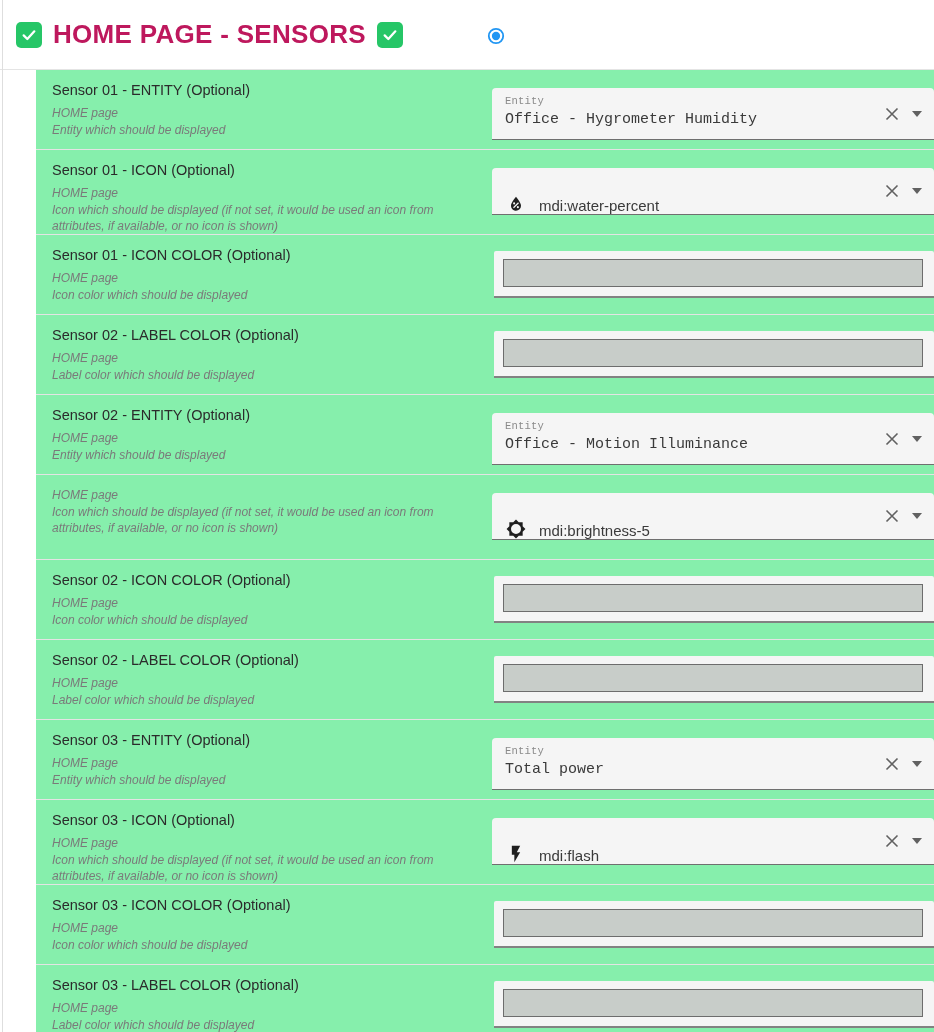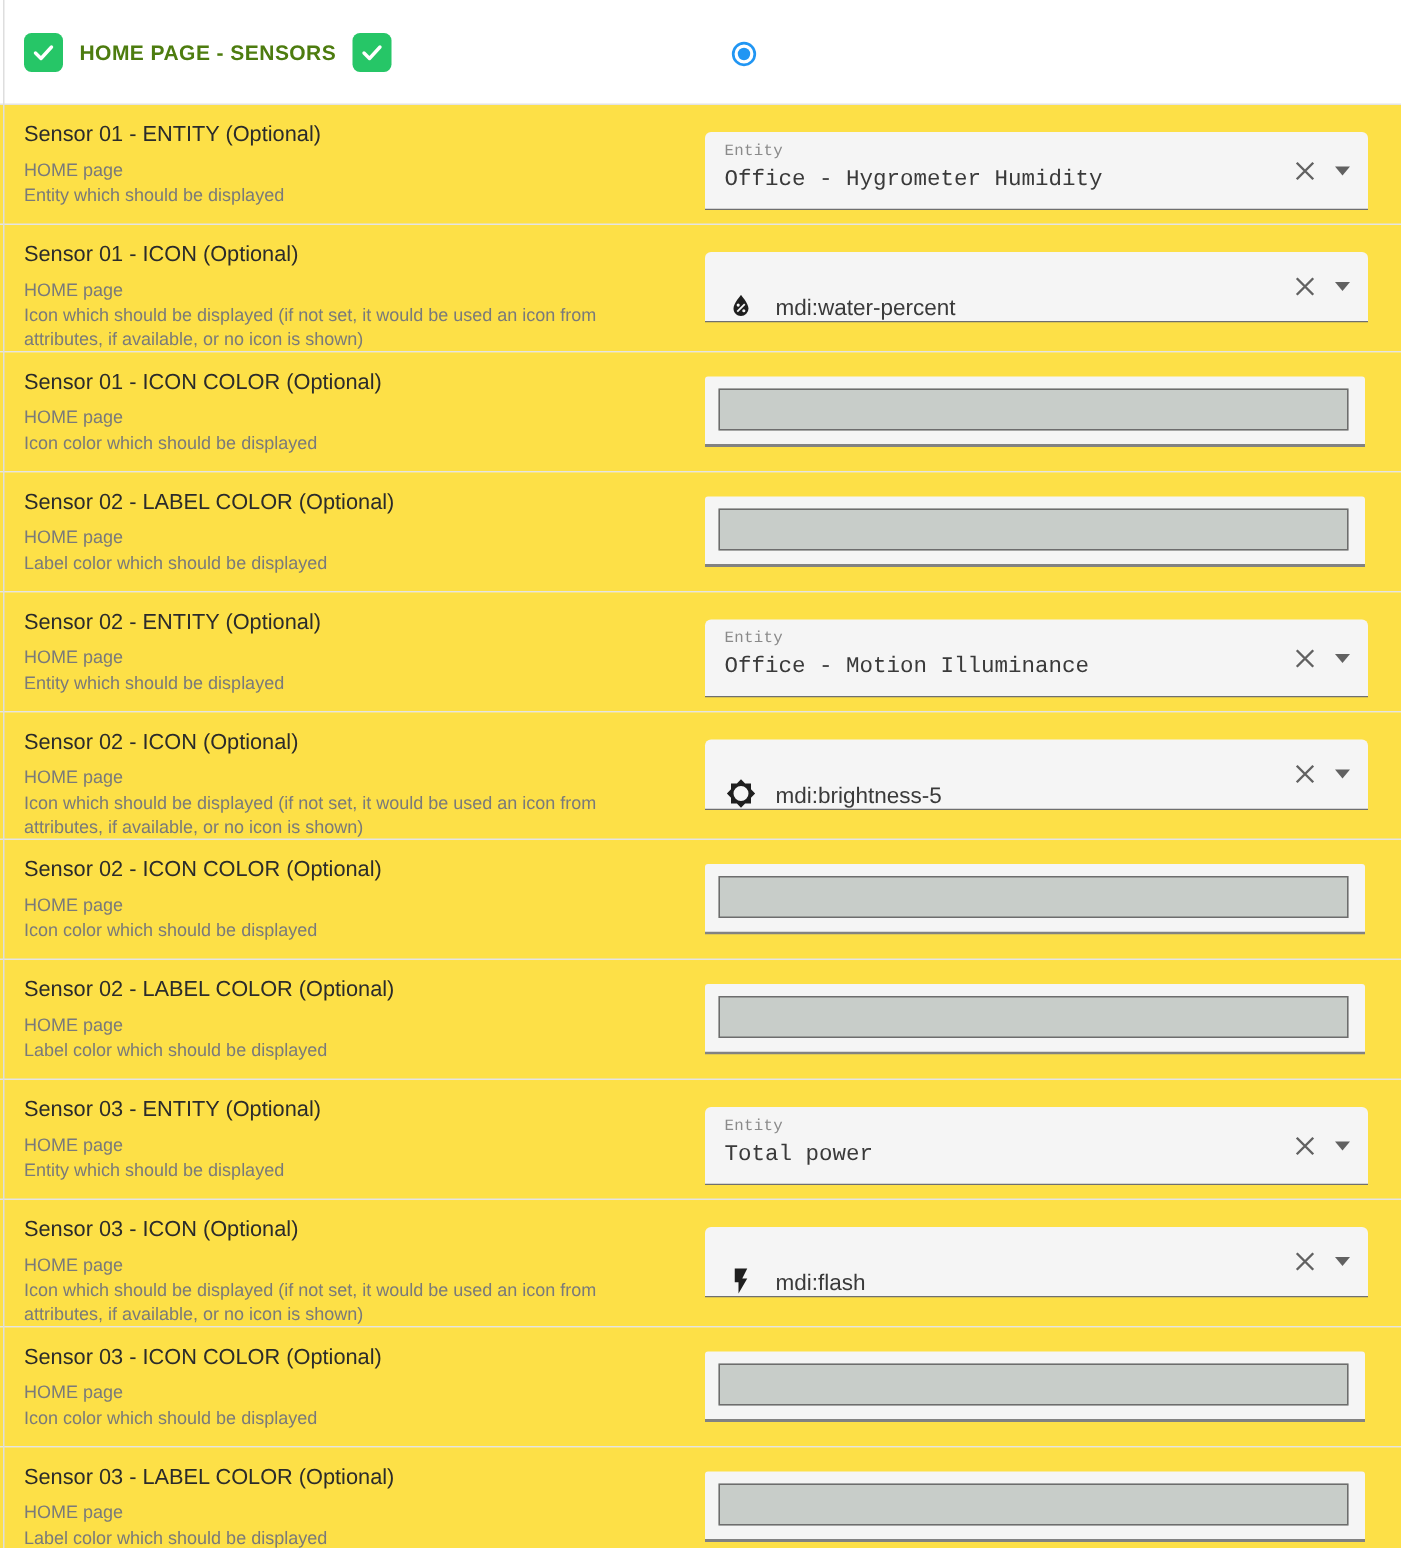--- a/index.html
+++ b/index.html
@@ -8,31 +8,31 @@
     background:#ffffff;
     font-family:"Liberation Sans", sans-serif;
     position:relative;
   }
   .left-edge-line { position:absolute; left:2px; top:0; bottom:0; width:1px; background:#dedede; z-index:5; }
 
   
   .header { height:70px; display:flex; align-items:center; padding-left:16px; border-bottom:1px solid #e4e4e4; box-sizing:border-box; position:relative; }
   .check-icon { width:26px; height:26px; border-radius:5px; background:#26c667; display:inline-flex; align-items:center; justify-content:center; flex:0 0 auto; }
   .check-icon svg { width:16px; height:16px; }
-  .header-title { font-size:14px; font-weight:bold; color:#4d7c0f; letter-spacing:.3px; margin:0 11px; white-space:nowrap; }
+  .header-title { font-size:26px; font-weight:bold; color:#be185d; letter-spacing:.3px; margin:0 11px; white-space:nowrap; }
   .radio { position:absolute; left:487px; top:27px; width:18px; height:18px; }
 
   
-  .row { display:flex; border-bottom:1px solid #e4e4e4; box-sizing:border-box; background:#fde047; }
+  .row { display:flex; border-bottom:1px solid #e4e4e4; box-sizing:border-box; background:#86efac;margin-left:36px; }
   .row.h-entity { height:80px; }
   .row.h-icon   { height:85px; }
   .row.h-color  { height:80px; }
   .row-left { width:470px; box-sizing:border-box; padding:12px 18px 10px 16px; }
   .row-title { font-size:14.5px; color:#2b2b2b; margin-bottom:7px; }
-  .row-subtitle, .row-desc { font-size:12px; color:#7a7a7a; line-height:1.38; }
+  .row-subtitle, .row-desc { font-style:italic; font-size:12px; color:#7a7a7a; line-height:1.38; }
   .row-right { flex:1; position:relative; box-sizing:border-box; }
 
   
   .select-control {
     width:442px; background:#f5f5f5; border-radius:4px 4px 0 0;
     border-bottom:1px solid #6f6f6f; box-sizing:border-box; position:relative;
     cursor:pointer;
   }
   .select-control.labeled { height:52px; margin-top:18px; padding:7px 66px 0 13px;font-family:Liberation Mono, monospace; }
   .select-control.iconic  { height:47px; margin-top:18px; padding:0 66px 0 14px; display:flex; align-items:flex-end; gap:13px; }
@@ -176,21 +176,20 @@
               </svg>
           </span>
           <span class="caret"></span>
         </div>
       </div>
 
     </div>
   </div>
     <div class="row h-icon">
     <div class="row-left">
-      <div class="row-title">Sensor 02 - ICON (Optional)</div>
       <div class="row-subtitle">HOME page</div>
       <div class="row-desc">Icon which should be displayed (if not set, it would be used an icon from attributes, if available, or no icon is shown)</div>
     </div>
     <div class="row-right">
 
       <div class="select-control iconic icon-part">
         <span class="mdi-icon">
           <svg viewBox="0 0 24 24" fill-rule="evenodd">
               <path d="M12,18A6,6 0 0,1 6,12A6,6 0 0,1 12,6A6,6 0 0,1 18,12A6,6 0 0,1 12,18M20,8.69V4H15.31L12,0.69L8.69,4H4V8.69L0.69,12L4,15.31V20H8.69L12,23.31L15.31,20H20V15.31L23.31,12L20,8.69Z"></path>
             </svg>

